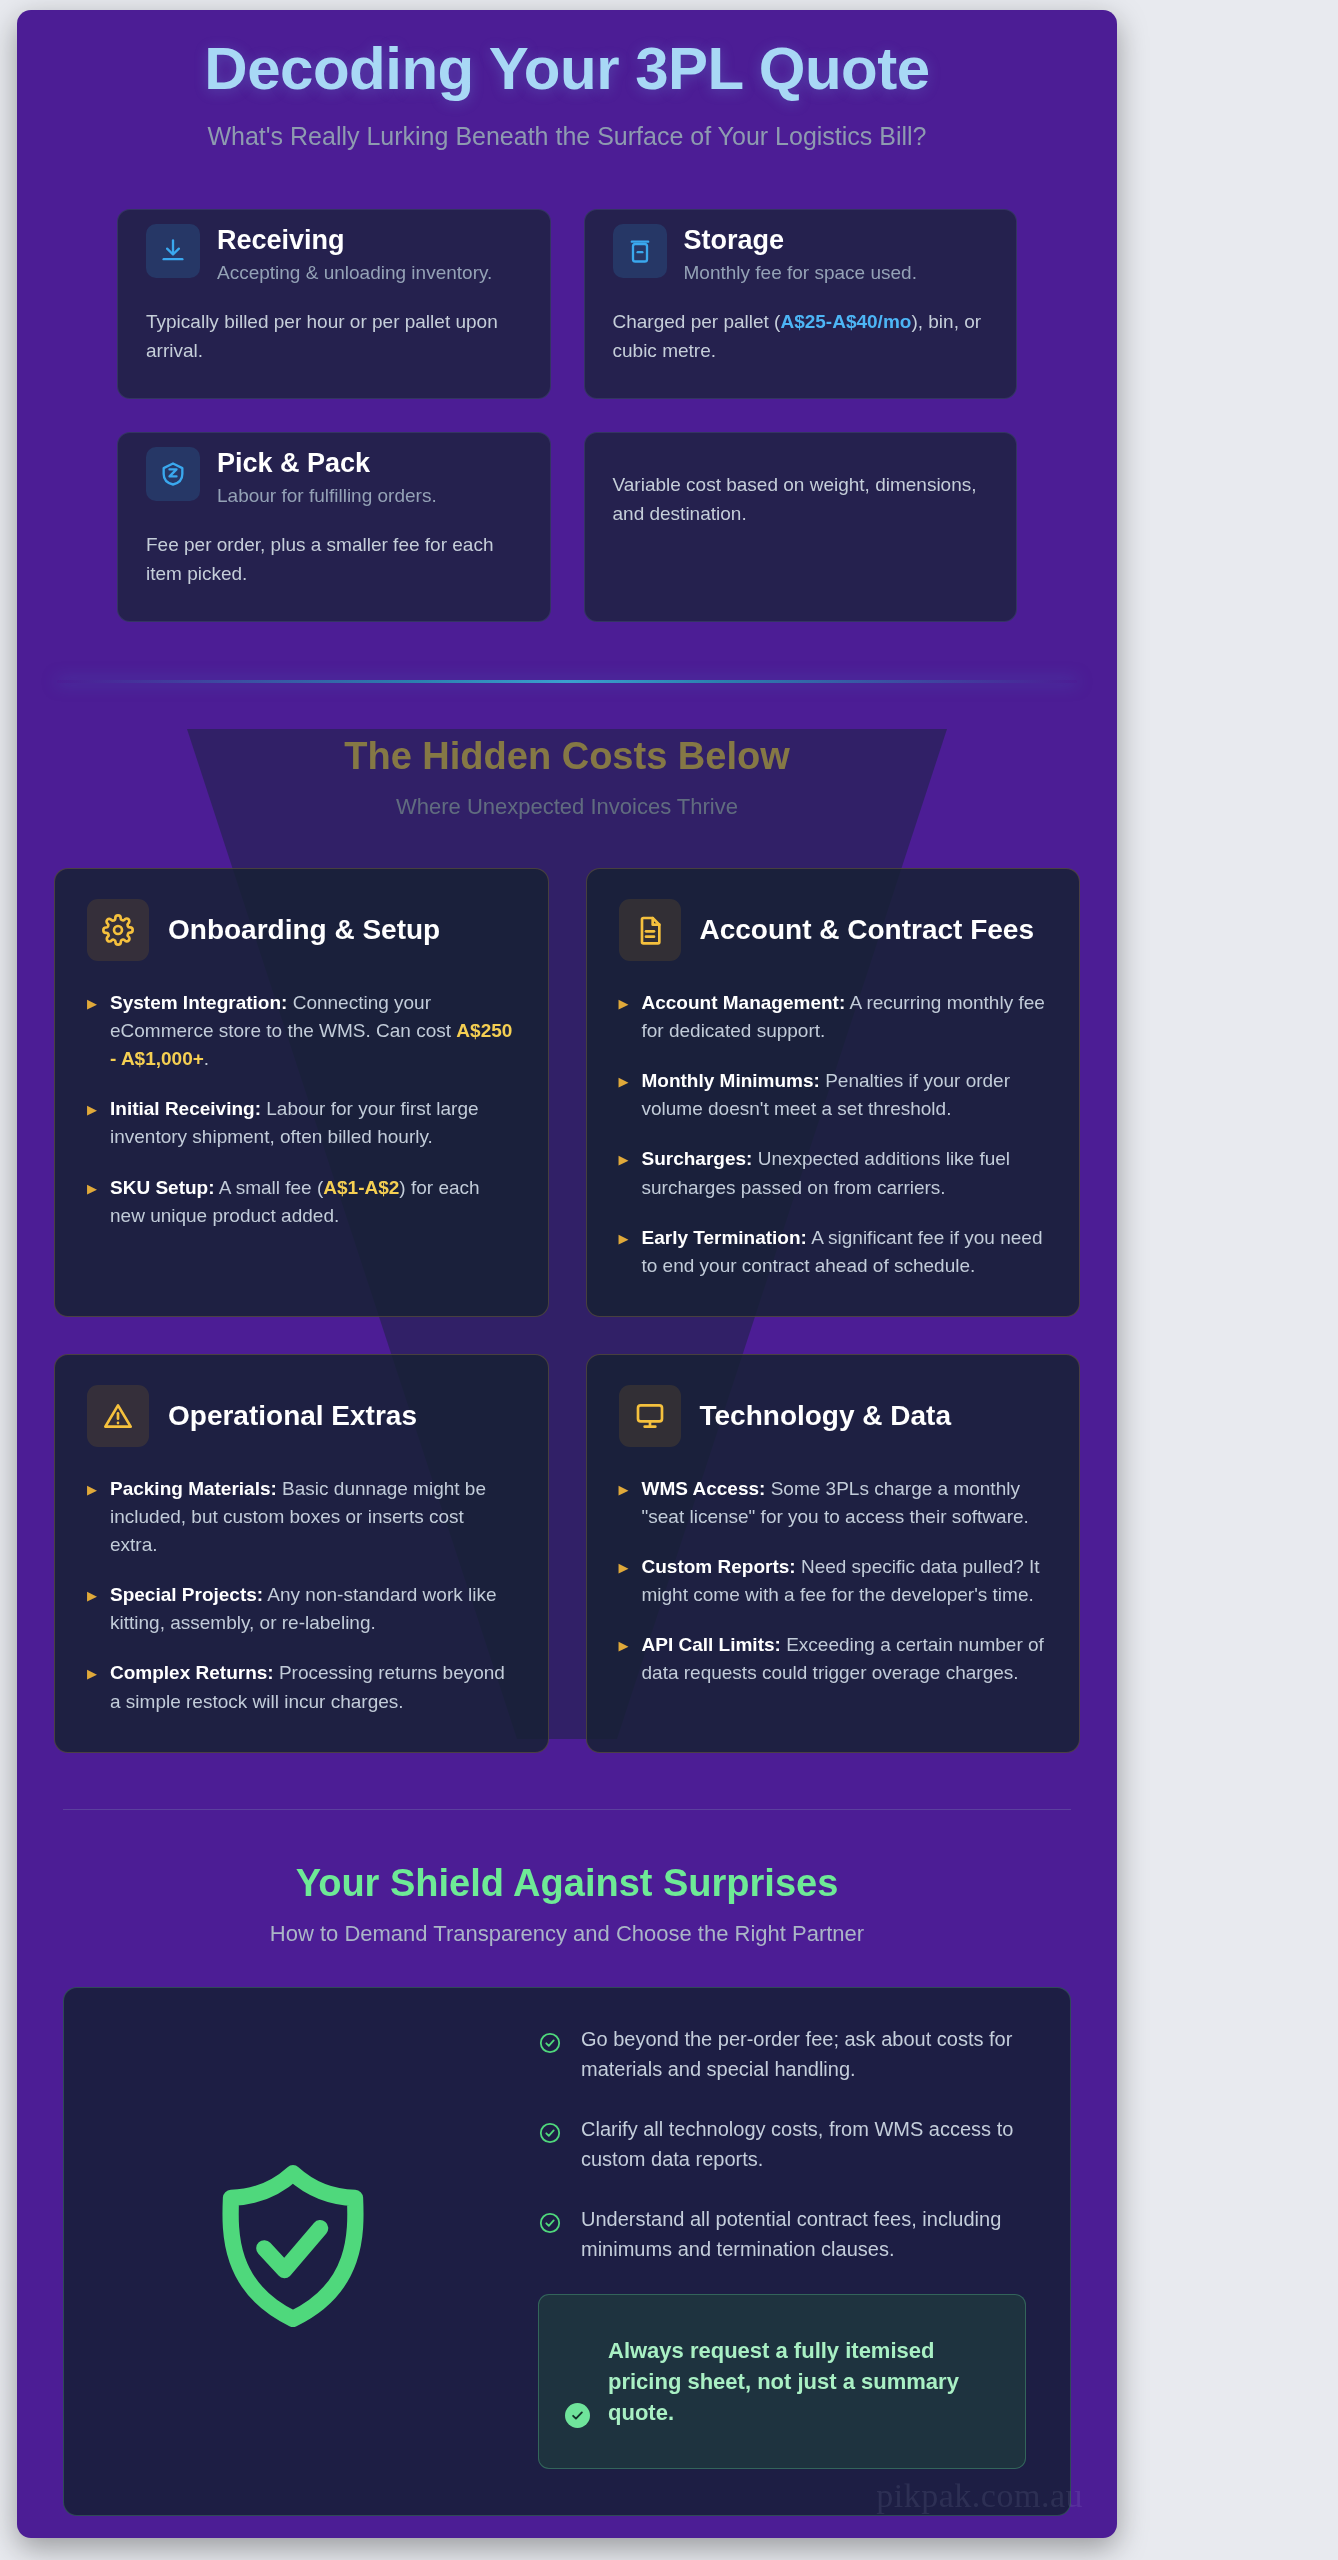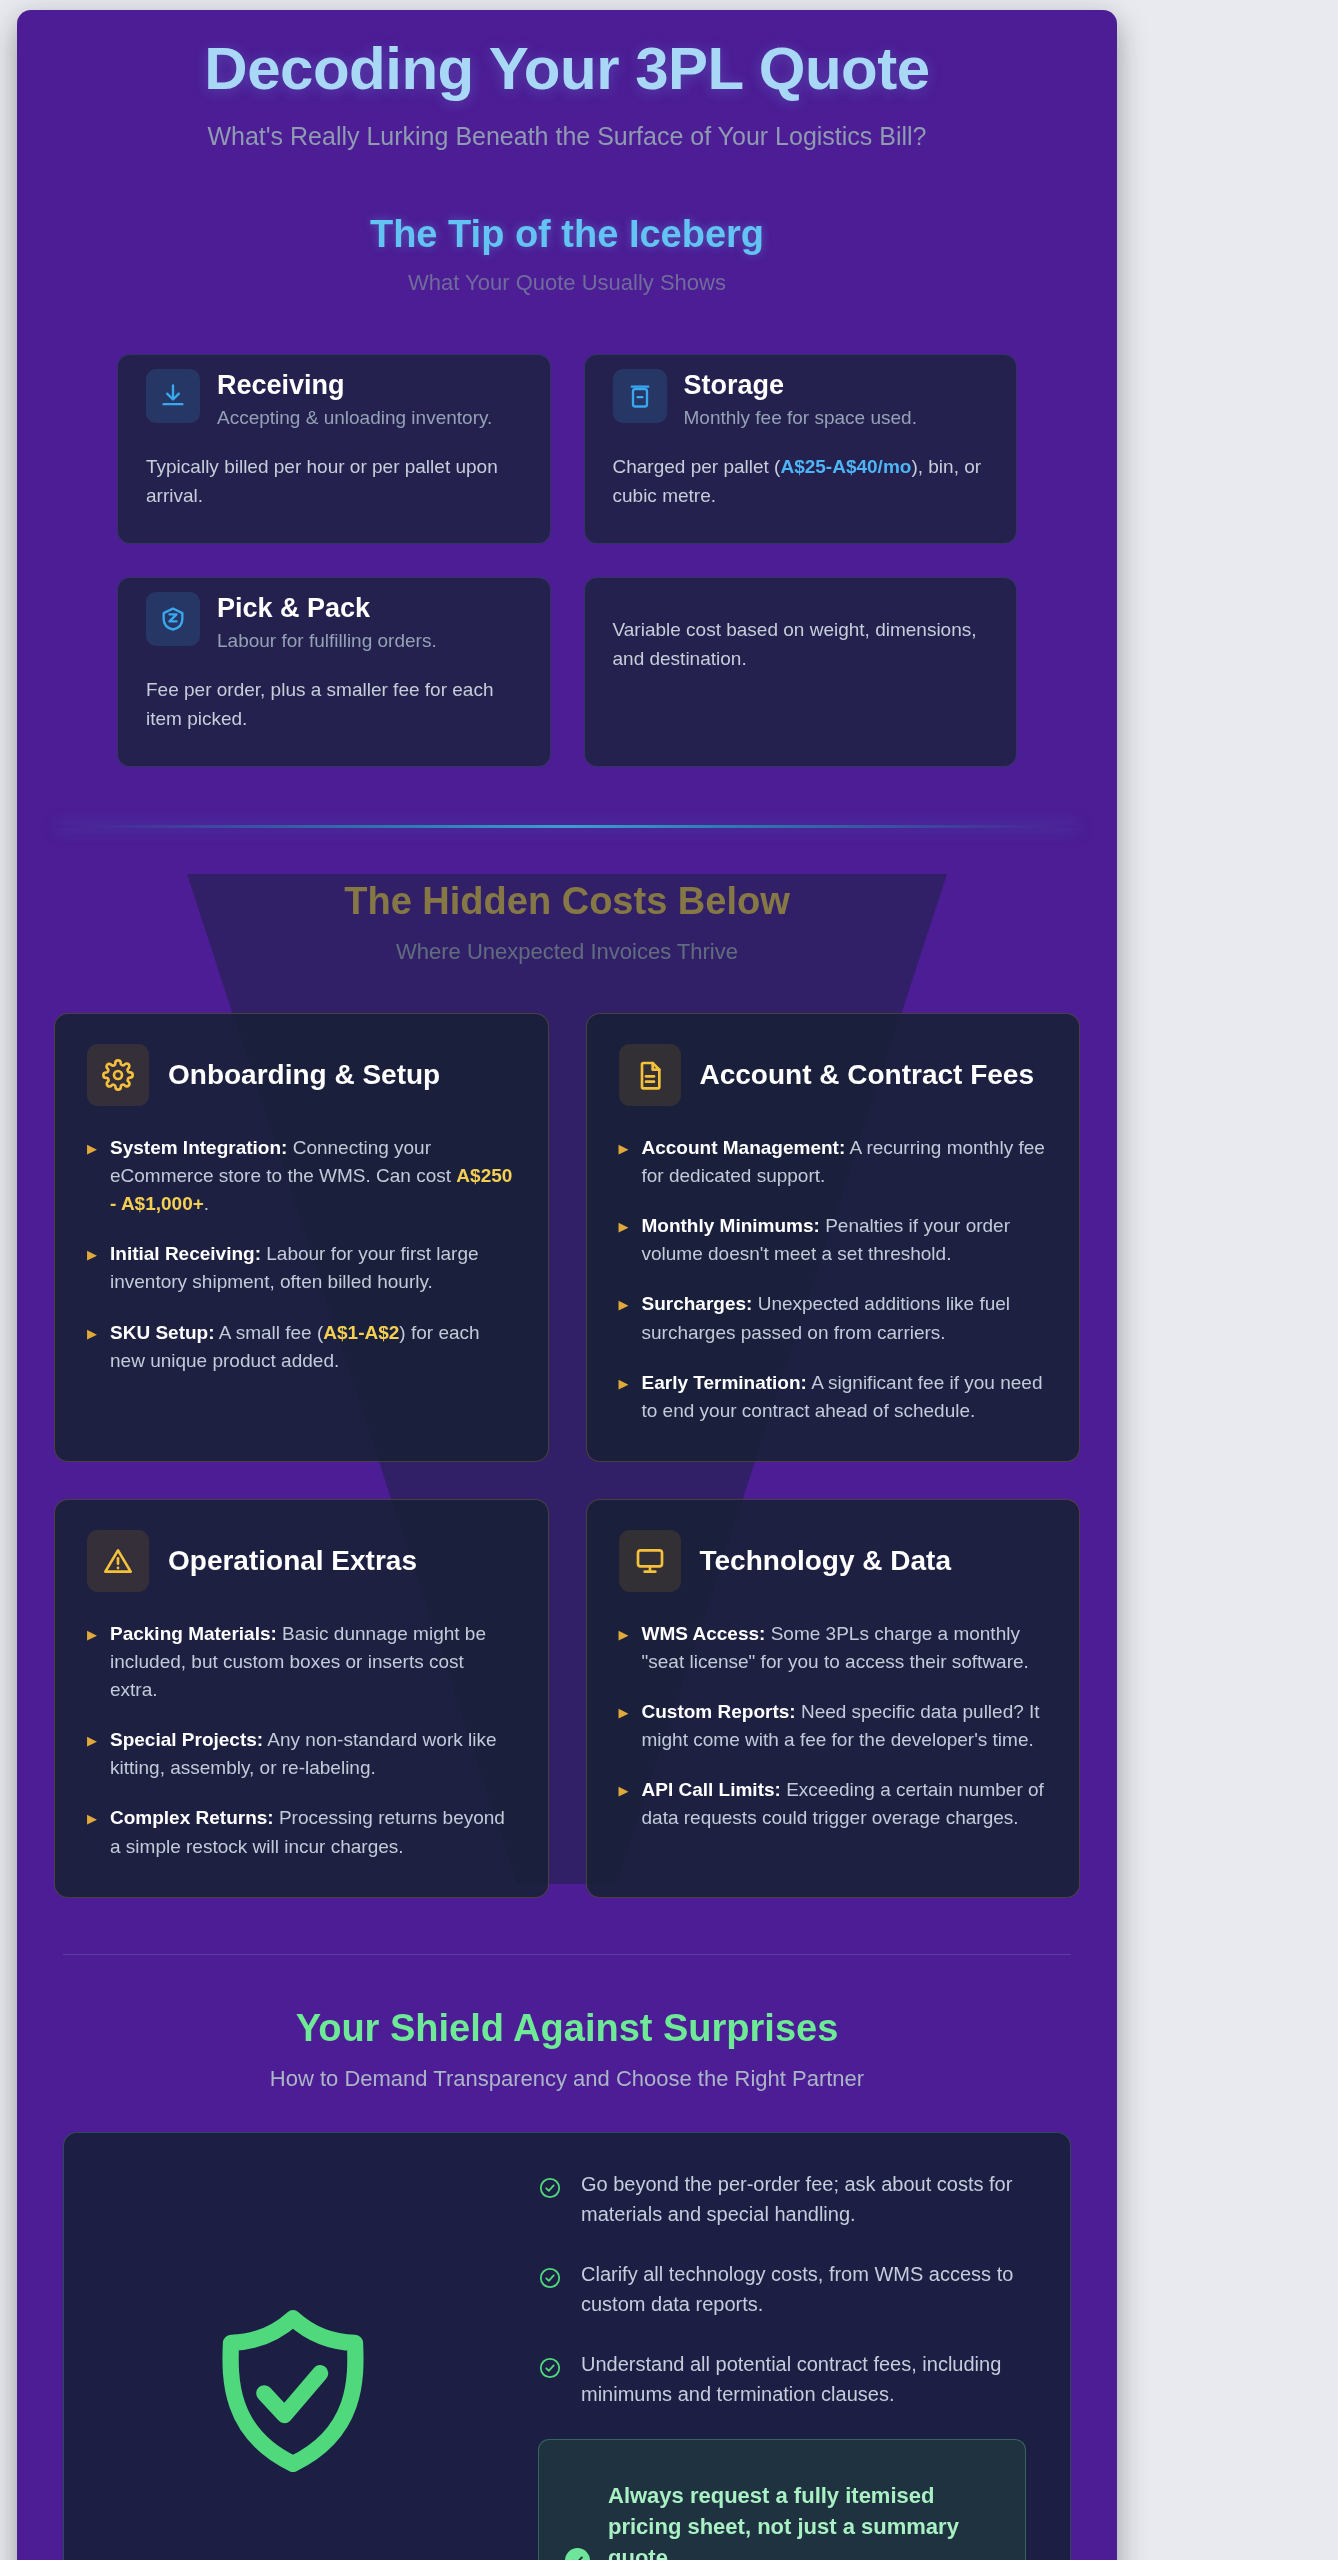--- a/index.html
+++ b/index.html
@@ -311,24 +311,20 @@
         <defs>
           <linearGradient id="bergGrad" x1="0" y1="0" x2="0" y2="1">
             <parameter name="stop" offset="0%" stop-color="#f4f8fc"></parameter>
             <parameter name="stop" offset="100%" stop-color="#dde6ef"></parameter>
           </linearGradient>
         </defs>
         <polygon fill="url(#bergGrad)" points="348,400 430,215 460,250 492,195 560,110 626,200 660,175 700,215 782,60 950,400"></polygon>
       </svg>
     </div>
 
-    <div class="tip-head">
-      <div class="tip-title">The Tip of the Iceberg</div>
-      <div class="tip-sub">What Your Quote Usually Shows</div>
-    </div>
 
     <div class="grid2">
 
       <div class="tcard">
         <div class="tcard-head">
           <div class="tcard-ico">
             <svg viewBox="0 0 24 24">
                   <path d="M12 3v11"></path>
                   <path d="M7 10l5 5 5-5"></path>
                   <path d="M4 19h16"></path>

